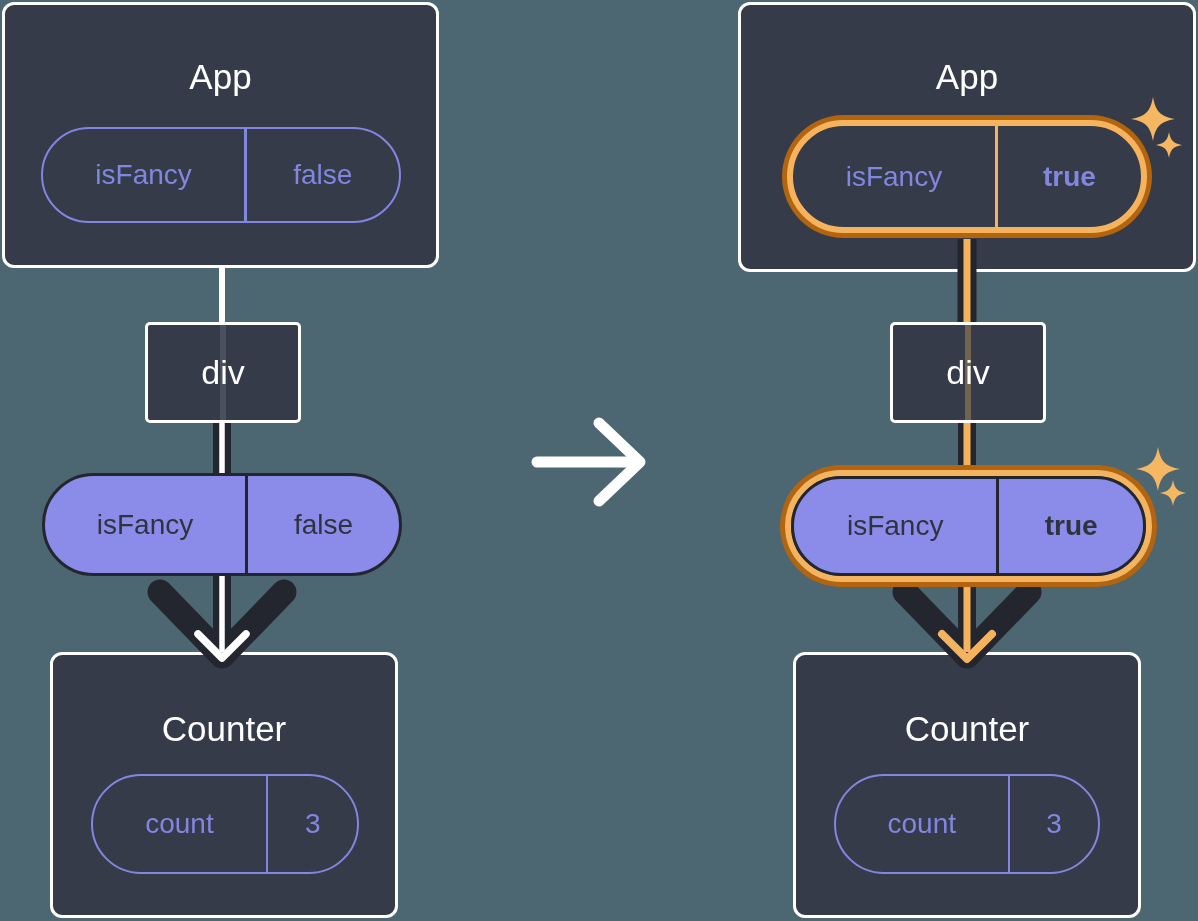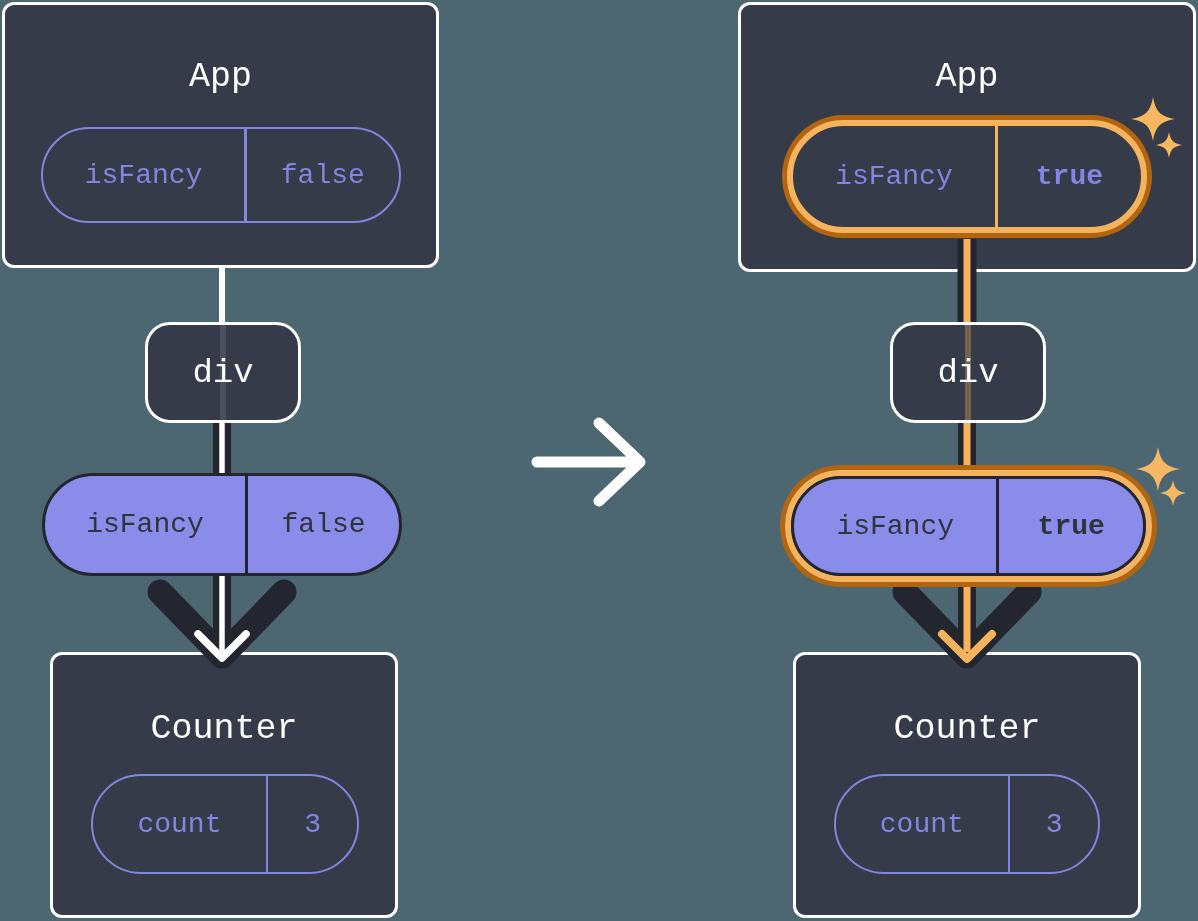--- a/index.html
+++ b/index.html
@@ -1,33 +1,33 @@
 <!DOCTYPE html>
 <html><head>
 <meta charset="utf-8">
 <style>
   html,body{margin:0;padding:0;background:#4C6771;}
   .canvas{
     position:relative;width:1198px;height:921px;overflow:hidden;
     background:#4C6771;
-    font-family:Liberation Mono, monospace;
+    font-family:Liberation Sans, sans-serif;
     -webkit-font-smoothing:antialiased;
   }
   .card{
     position:absolute;background:#353B48;
     border:3.5px solid #FFFFFF;border-radius:12px;
     box-sizing:border-box;z-index:1;
   }
   .card-title{
     position:absolute;left:0;right:0;text-align:center;
     color:#FFFFFF;font-size:35px;font-weight:400;z-index:2;
   }
   .divnode{
     position:absolute;background:#353B48;
-    border:3.5px solid #FFFFFF;border-radius:25px;
+    border:3.5px solid #FFFFFF;border-radius:5px;
     box-sizing:border-box;z-index:3;
   }
   .divnode .label{
     position:absolute;inset:0;display:flex;align-items:center;justify-content:center;
     color:#FFFFFF;font-size:34px;z-index:2;
   }
   .wire{
     position:absolute;top:0;bottom:0;left:50%;width:6px;margin-left:-3px;z-index:1;
   }
   .wire.dim-white{background:rgba(190,195,220,0.16);}

